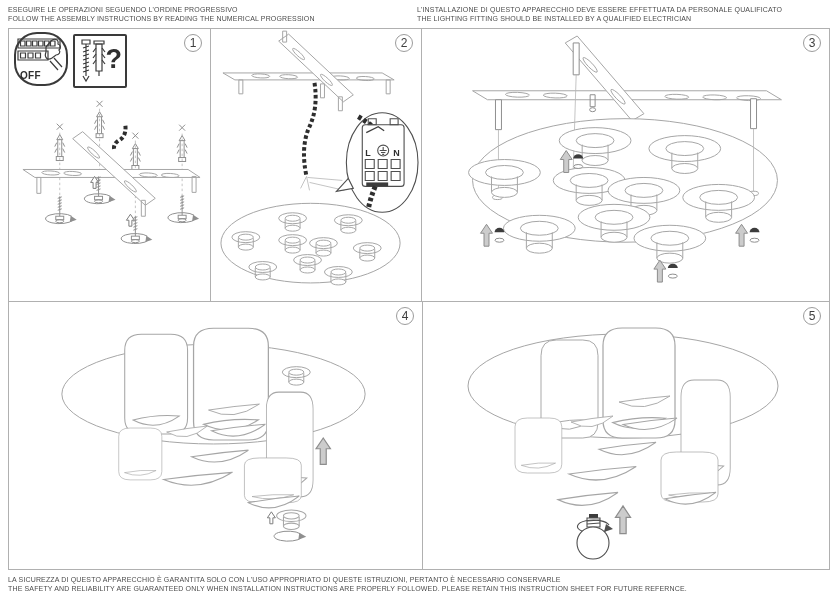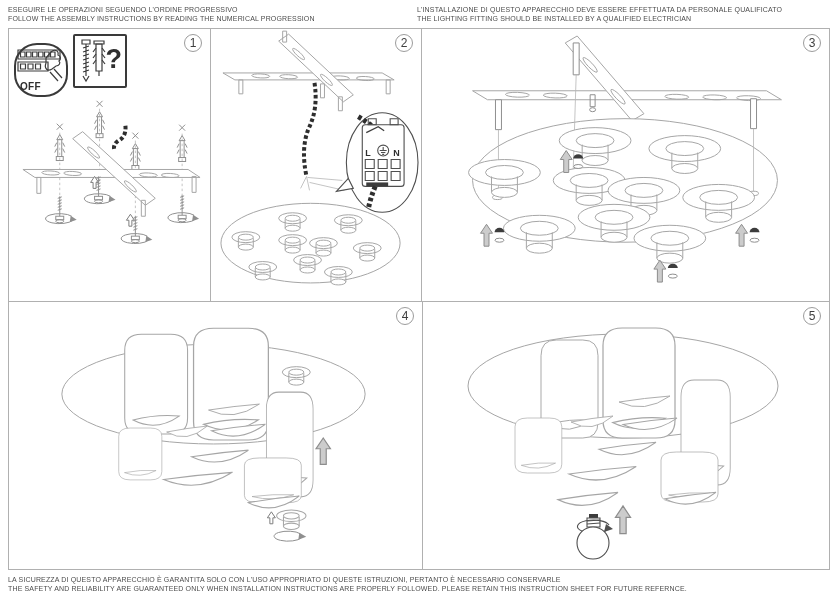--- a/index.html
+++ b/index.html
@@ -30,21 +30,21 @@
   .in  { fill:none; stroke:#4f4f4f; stroke-width:1.1; }
   .inf { fill:#fff; stroke:#4f4f4f; stroke-width:1.1; }
   .dash { stroke-dasharray:2.5 2.5; }
   .thin { stroke:#b5b5b5; stroke-width:.8; fill:none; }
   .cable { fill:none; stroke:#2e2e2e; stroke-width:4; stroke-dasharray:3.5 2.5; }
   .cable5 { fill:none; stroke:#2e2e2e; stroke-width:5; stroke-dasharray:3.5 2.5; }
   .arrow { fill:#cccccc; stroke:#8d8d8d; stroke-width:1; }
   .harr  { fill:#fff; stroke:#7d7d7d; stroke-width:1; }
   .tb { font:bold 9px "Liberation Sans",sans-serif; fill:#2f2f2f; }
   .iconbox { position:absolute; width:54px; height:54px; border:2px solid #3a3a3a; border-radius:2px; background:#fff; }
-  .ib1 { left:5px; top:14px;border-radius:23px; } .ib2 { left:64px; top:5px; }
+  .ib1 { left:5px; top:3px;border-radius:23px; } .ib2 { left:64px; top:5px; }
   .offtxt { position:absolute; left:4px; bottom:3px; font:bold 10px "Liberation Sans",sans-serif; color:#2f2f2f; letter-spacing:.3px; }
   .qtxt { position:absolute; right:3px; top:8px; font:bold 27px "Liberation Sans",sans-serif; color:#2f2f2f; }
 </style>
 </head>
 <body>
 
 <svg width="0" height="0" style="position:absolute">
   <defs>
     <g id="xmark">
         <path class="md" d="M-3,-3 L3,3 M-3,3 L3,-3"></path>

